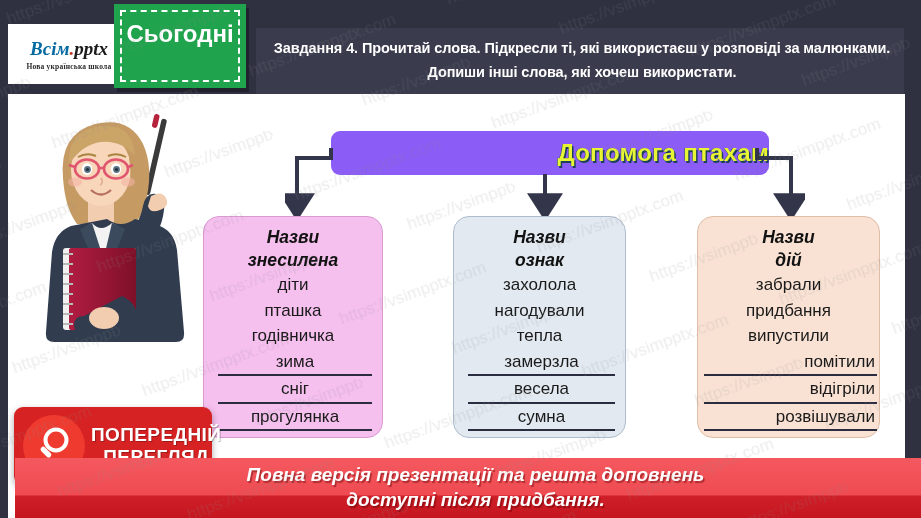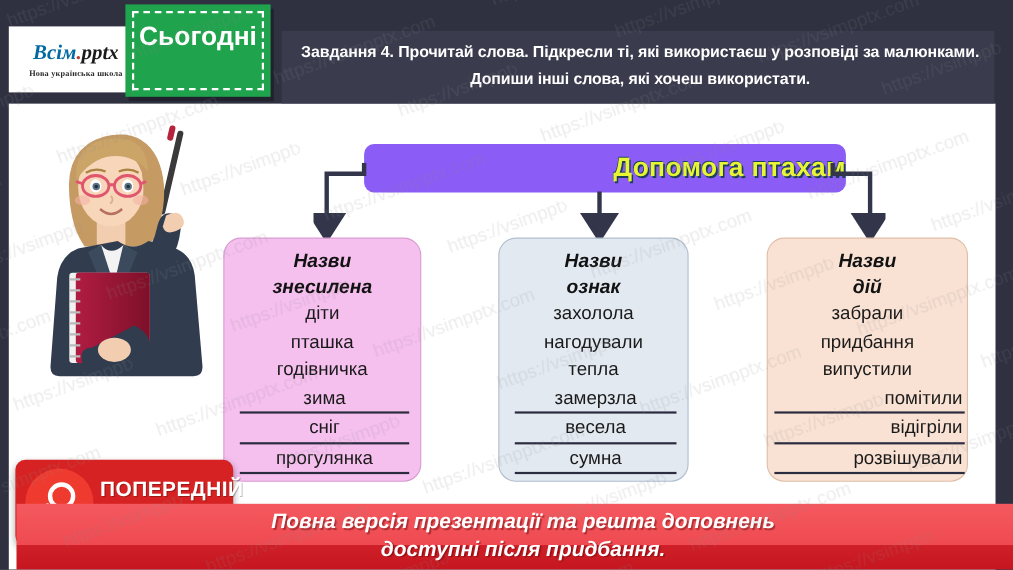--- a/index.html
+++ b/index.html
@@ -111,21 +111,21 @@
     font-size:17px;color:#1a1a1a;line-height:25.5px;
     display:block;
   }
   .cat li i{font-style:normal;display:inline-block;padding:0 2px;}
   .cat li.u i{border-bottom:2px solid #2c2c40;}
   .cat li.u{padding:0 14px;}
   .cat.c3 li.u{padding:0 6px;text-align:right;}
   .cat li.u i{display:block;width:100%;}
   
   .previewbtn{
-    position:absolute;left:14px;top:418px;width:198px;height:78px;
+    position:absolute;left:14px;top:407px;width:198px;height:78px;
     background:#d62222;border-radius:9px;
     box-shadow:0 3px 7px rgba(0,0,0,0.35);
     display:flex;align-items:center;
   }
   .mag{
     width:62px;height:62px;border-radius:50%;
     background:#ef3a2f;margin-left:9px;
     display:flex;align-items:center;justify-content:center;
     flex:none;
   }

